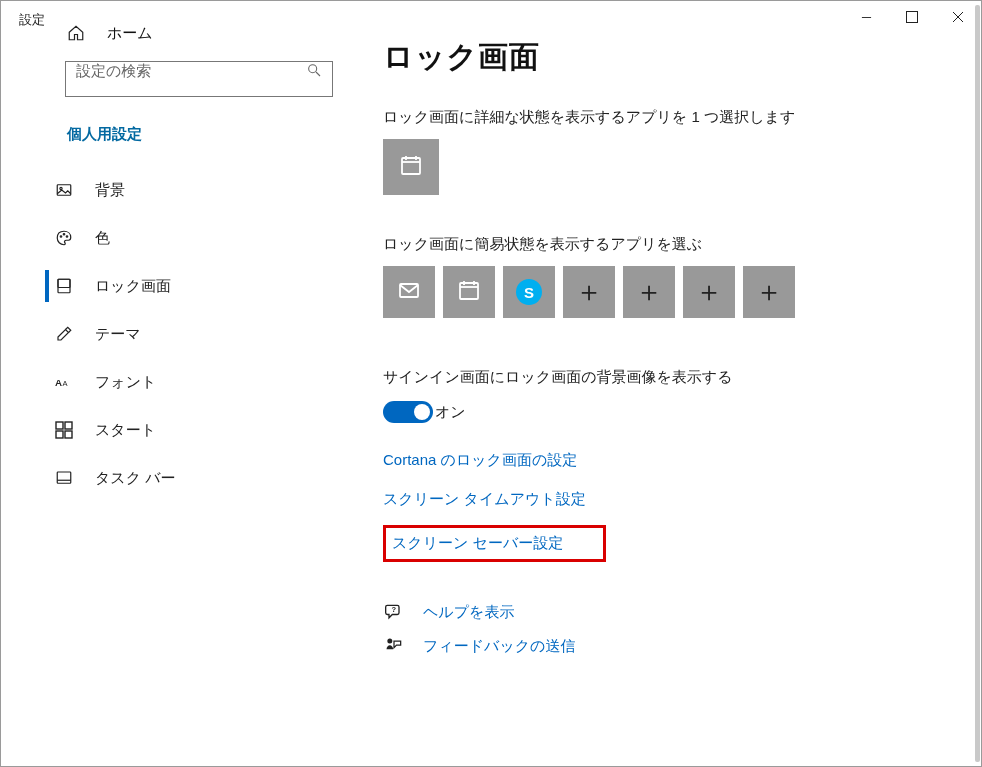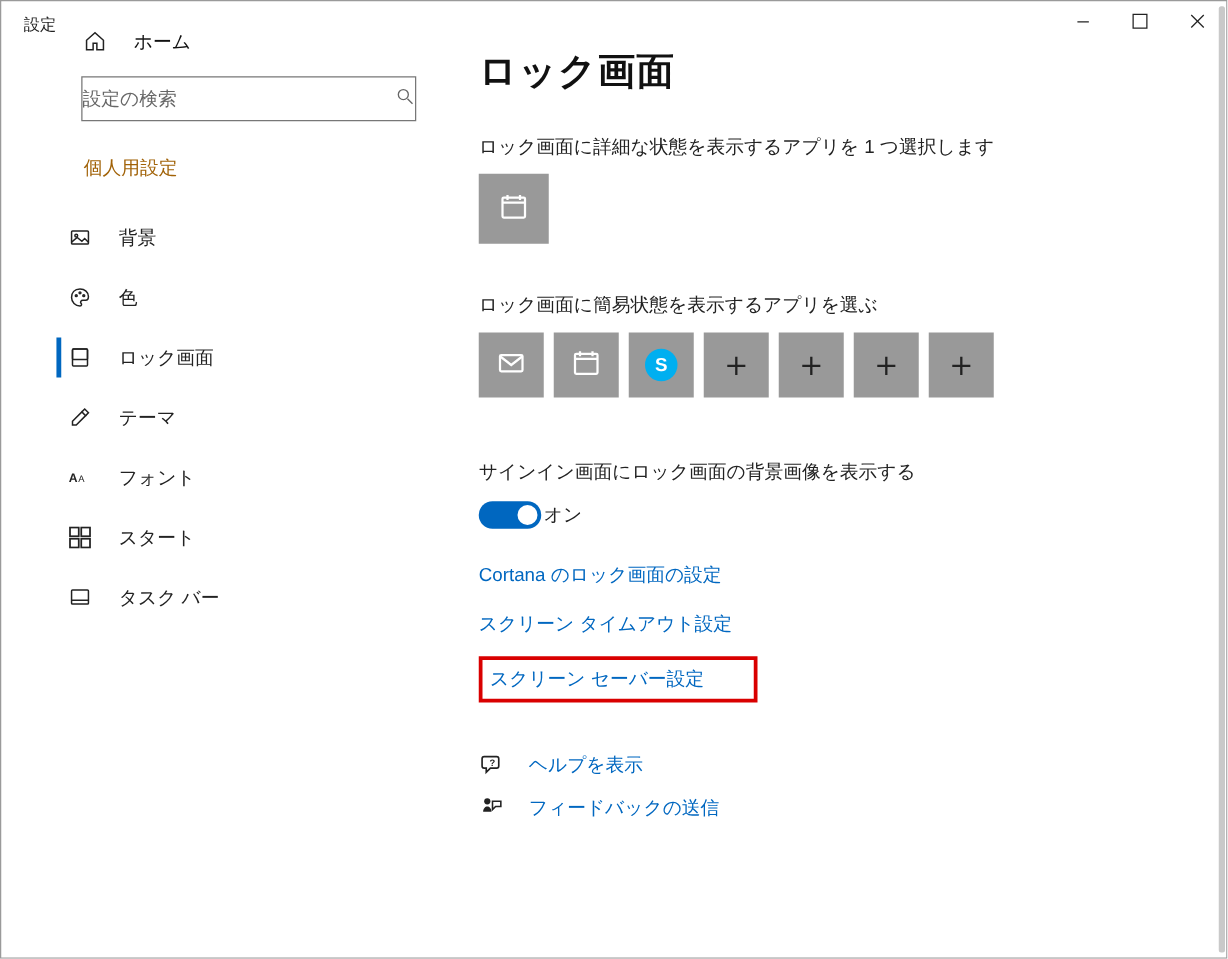--- a/index.html
+++ b/index.html
@@ -74,38 +74,38 @@
   }
   .home-row .icon { width:18px; margin-right:22px; display:flex; justify-content:center; }
 
   .search-wrap {
     margin: 4px 20px 18px 20px;
   }
   .searchbox {
     height: 36px;
     border:1px solid #777;
     display:flex;
-    align-items:center;
-    padding:0 0;
+    align-items:flex-start;
+    padding:0 10px;
     box-sizing:border-box;
     background:#fff;
     gap:32px;
   }
   .searchbox .placeholder {
     flex:1;
     color:#666;
     font-size:15px;
   }
   .searchbox .sicon { color:#555; }
 
   .section-title {
     font-size:15px;
-    font-weight:400;
+    font-weight:700;
     padding: 10px 0 22px 22px;
-    color:#a16207;
+    color:#0369a1;
   }
 
   .nav-item {
     display:flex;
     align-items:center;
     height:48px;
     padding-left:10px;
     font-size:15px;
     color:#222;
     position:relative;

